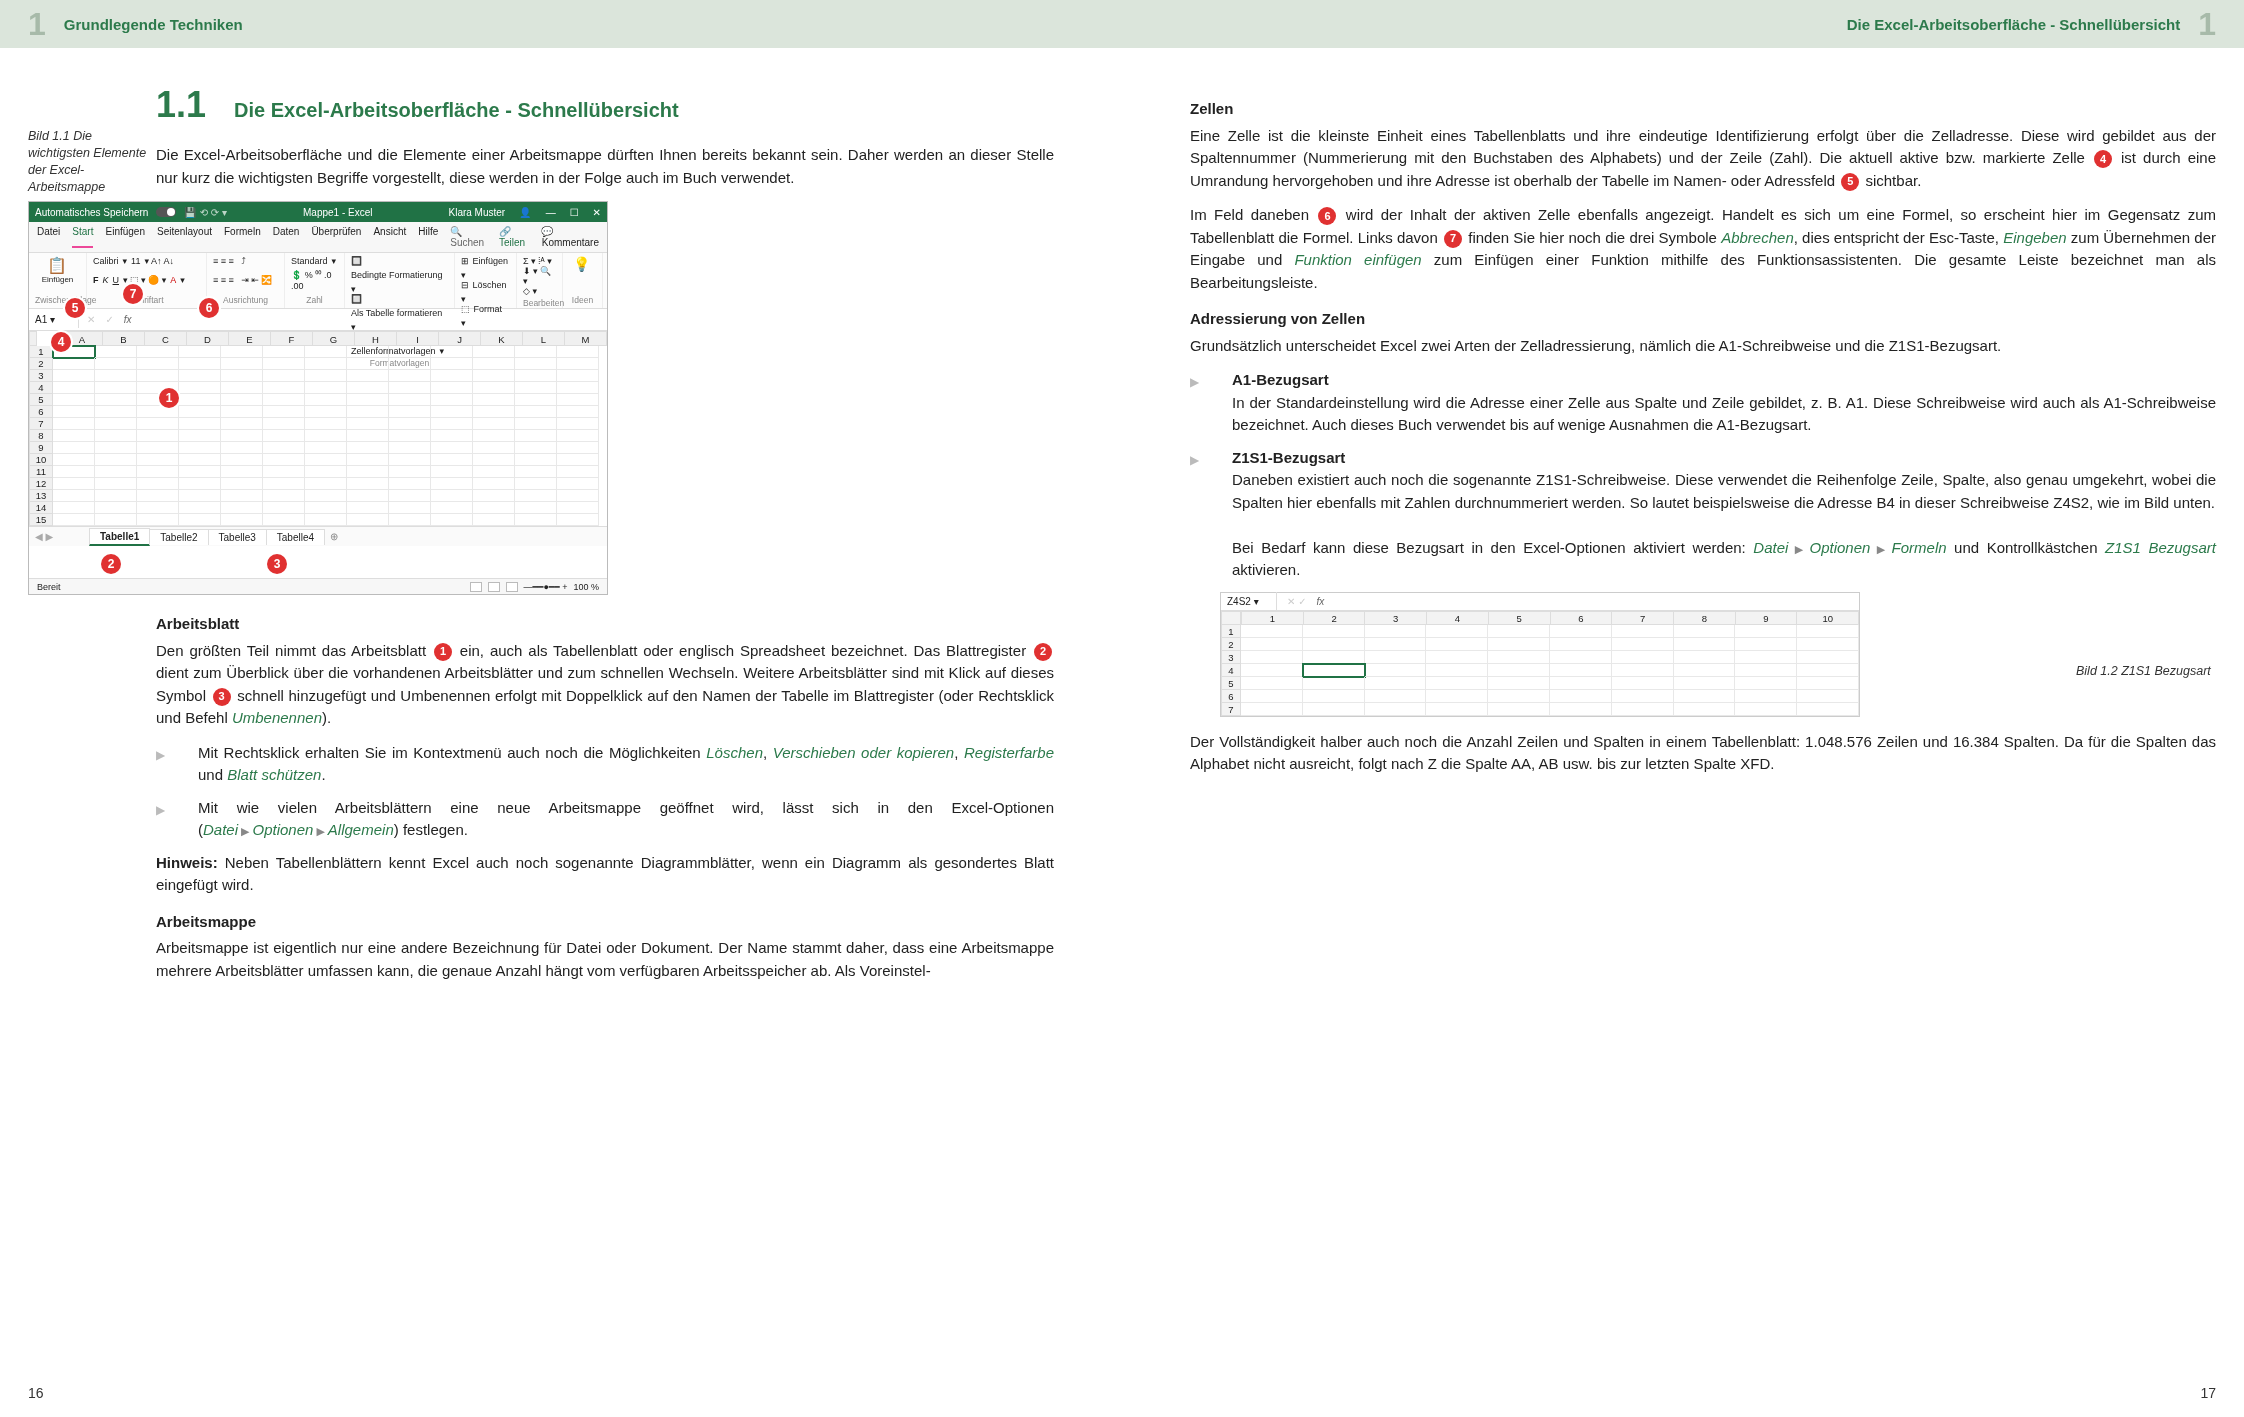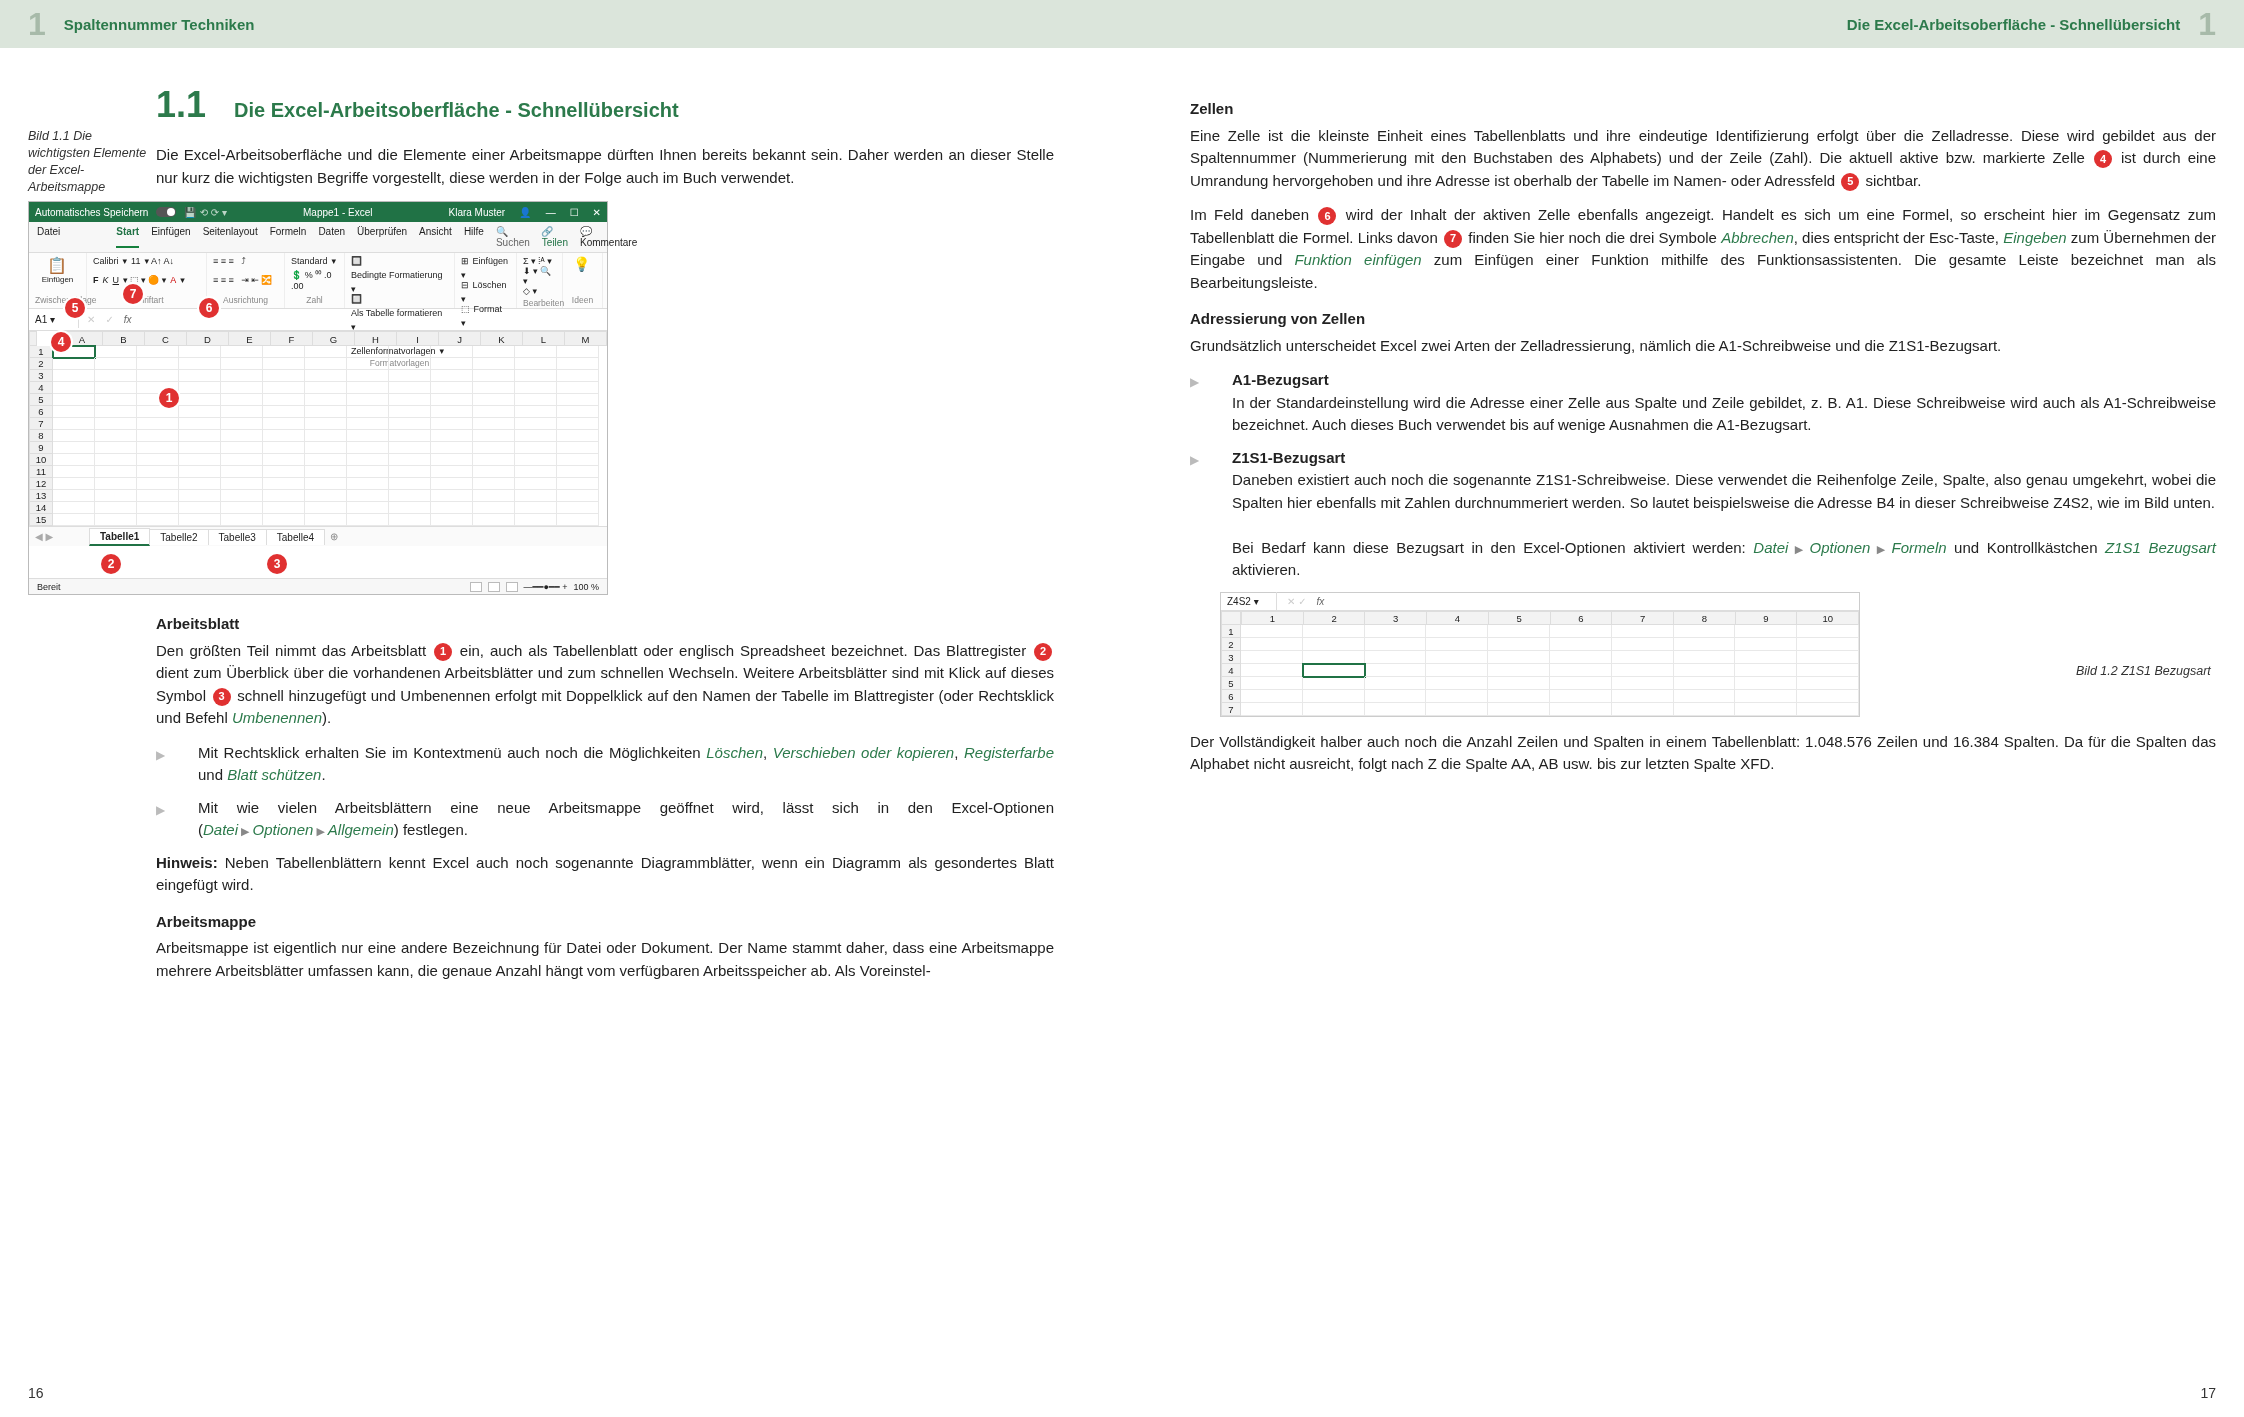--- a/index.html
+++ b/index.html
@@ -63,21 +63,21 @@
   .excel-frame {
     margin-left: 0; margin-top: 10px; margin-bottom: 18px;
     border: 1px solid #bbb; background: #fff; width: 580px; font-size: 10px;
     position: relative; margin-left: 0px;
   }
   .excel-wrap { margin-left: 0; position:relative; }
   .xl-titlebar { background: #207245; color: #fff; height: 20px; display:flex; align-items:center; justify-content:space-between; padding: 8px 6px; font-size:10px;}
   .xl-title-left { display:flex; gap:8px; align-items:center;}
   .xl-title-right { display:flex; gap:14px; align-items:center;}
   .xl-tabs { display:flex; gap:12px; padding: 4px 8px; font-size:10px; border-bottom:1px solid #ddd; background:#f7f7f7;}
-  .xl-tab.active { border-bottom: 2px solid #15803d; color:#207245; font-weight:700;margin-left:44px;}
+  .xl-tab.active { border-bottom: 2px solid #ec4899; color:#207245; font-weight:400;}
   .xl-ribbon { height: 56px; background:#fcfcfc; border-bottom:1px solid #ddd; display:flex; font-size:9px; }
   .ribbon-group { border-right:1px solid #eee; padding:3px 6px; display:flex; flex-direction:column; justify-content:space-between;}
   .ribbon-group .lbl { color:#888; font-size:8.5px; text-align:center; margin-top:2px;}
   .ribbon-row { display:flex; gap:4px; align-items:center; flex-wrap:wrap;}
   .xl-fbar { display:flex; align-items:center; height:22px; border-bottom:1px solid #ddd; background:#fff;}
   .namebox { width:50px; border-right:1px solid #ddd; padding:3px 6px; font-size:10px; position:relative;}
   .fx-area { flex:1; padding:3px 8px; font-size:10px; display:flex; gap:10px; align-items:center;}
   .fx-sym { font-style:italic; color:#666;}
   .xl-grid { position:relative; }
   .xl-cols { display:flex; margin-left: 24px;}
@@ -115,21 +115,21 @@
   .tri-sep { color:#888; font-size:11px; margin: 0 3px;}
   .pill { display:inline-block; width:20px; height:10px; background:#555; border-radius:5px; position:relative;}
   .pill::after{content:""; position:absolute; right:1px; top:1px; width:8px; height:8px; background:#fff; border-radius:50%;}
 </style>
 </head>
 <body>
 
 <div class="header-band">
   <div class="header-left">
     <span class="chapnum-big">1</span>
-    <span class="chapname">Spaltennummer Techniken</span>
+    <span class="chapname">Grundlegende Techniken</span>
   </div>
   <div class="header-right">
     <span class="chapname">Die Excel-Arbeitsoberfläche - Schnellübersicht</span>
     <span class="chapnum-big">1</span>
   </div>
 </div>
 
 <div class="spread">
 
   <div class="page page-left">

